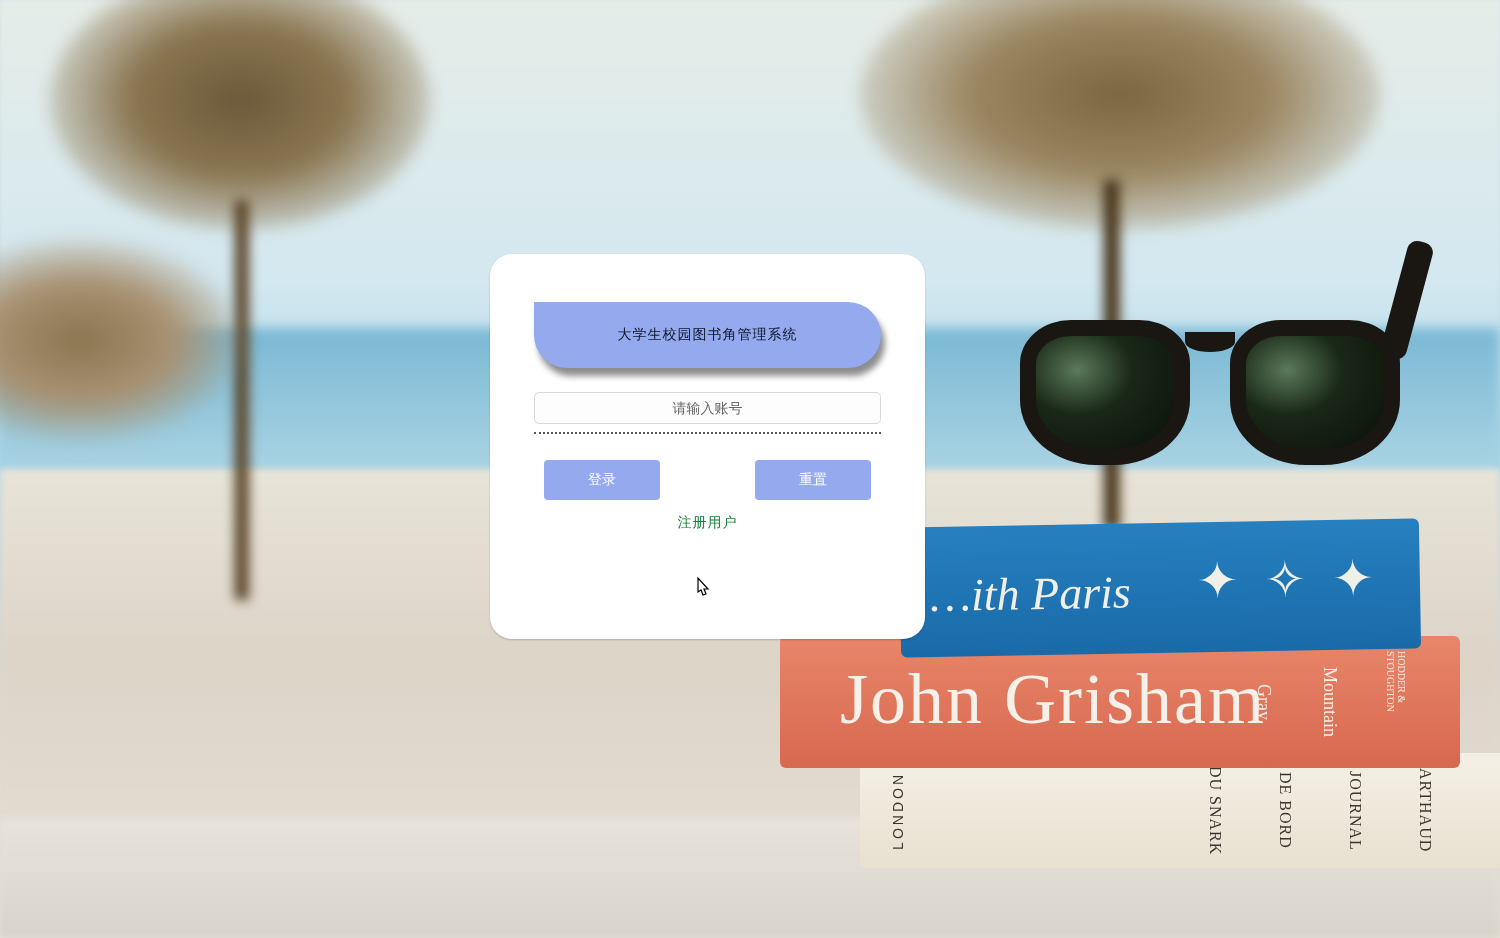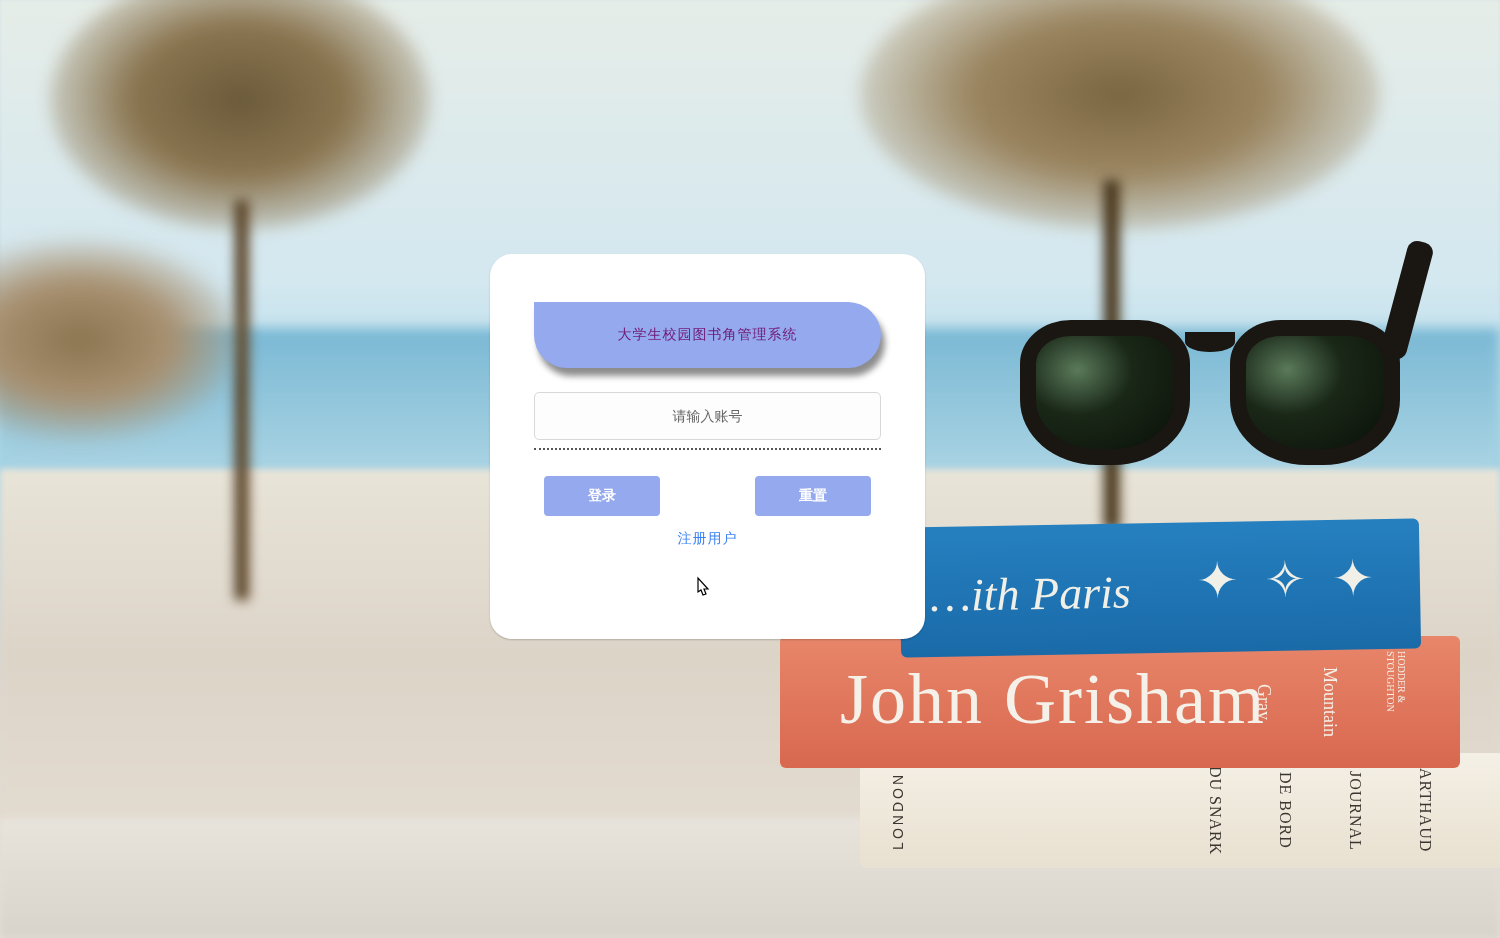--- a/index.html
+++ b/index.html
@@ -302,36 +302,36 @@
       border-radius: 0 36px 36px 36px;
       display: flex;
       align-items: center;
       justify-content: center;
       position: relative;
       box-shadow: 4px 8px 6px rgba(0,0,0,0.45);
       margin-bottom: 24px;
     }
 
     .title-text {
-      color: #701a75;
+      color: #0f172a;
       font-size: 14px;
       font-weight: 500;
       letter-spacing: 1px;
     }
 
     .input-row {
       width: 100%;
       border-bottom: 2px dotted #555;
       padding-bottom: 8px;
       margin-bottom: 16px;
     }
 
     .text-input {
       width: 100%;
-      height: 48px;
+      height: 32px;
       border: 1px solid #d8d8d8;
       border-radius: 5px;
       text-align: center;
       font-size: 14px;
       color: #333;
       outline: none;
       background: #fdfdfd;
     }
 
     .text-input::placeholder {
@@ -349,26 +349,25 @@
     .btn {
       width: 116px;
       height: 40px;
       background: #94a9ee;
       border: none;
       border-radius: 4px;
       color: #ffffff;
       font-size: 14px;
       cursor: pointer;
       font-family: inherit;
-      font-weight: bold;
     }
 
     .register-link {
       margin-top: 14px;
-      color: #3b82f6;
+      color: #15803d;
       font-size: 14px;
       cursor: pointer;
       letter-spacing: 1px;
     }
 
     
     .cursor {
       position: absolute;
       left: 692px;
       top: 576px;

